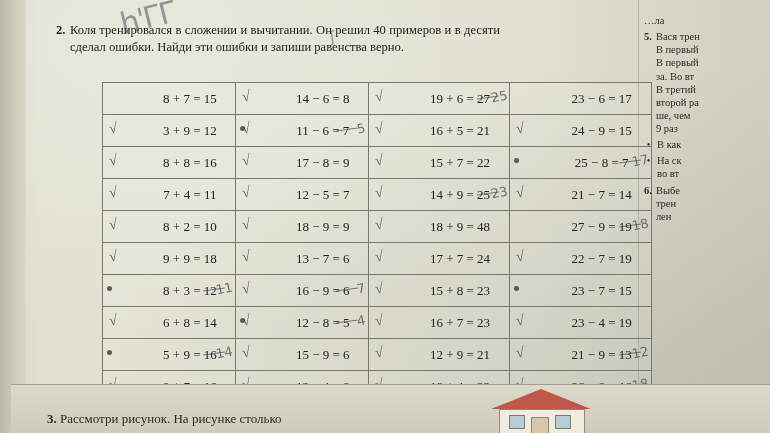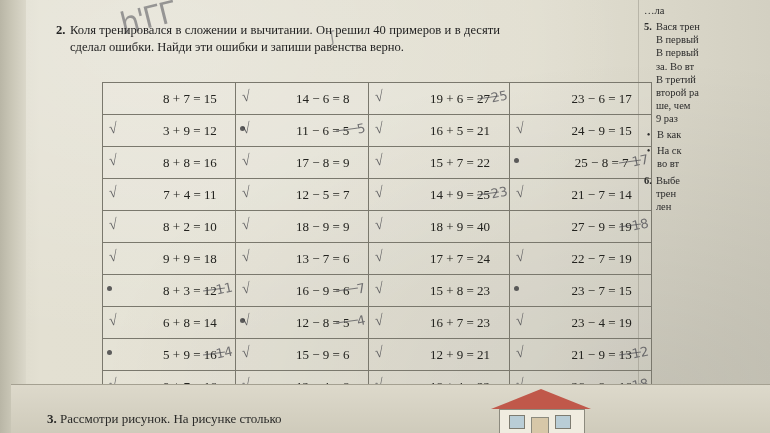--- a/index.html
+++ b/index.html
@@ -23,21 +23,21 @@
     pointer-events:none;
   }
   
   .spine{
     position:absolute;left:0;top:0;width:26px;height:433px;
     background:linear-gradient(90deg,#b9b6a6 0%,#c8c5b5 40%,#dbd8ca 100%);
   }
   
   .right-col{
     position:absolute;right:0;top:0;width:132px;height:388px;
-    padding:4px 6px 0 6px;box-sizing:border-box;
+    padding:14px 6px 0 6px;box-sizing:border-box;
     font-size:10.5px;line-height:1.25;color:#2b2b2b;
   }
   .right-col .cut{
     position:absolute;left:0;top:0;width:1px;height:433px;background:rgba(120,118,105,.35);
   }
   .rc-line{white-space:nowrap;overflow:hidden;}
   .rc-item{display:flex;gap:4px;margin-top:3px;}
   .rc-num{font-weight:bold;}
   .rc-bullet{display:inline-block;width:9px;text-align:center;}
 
@@ -151,40 +151,40 @@
 <table class="tbl">
   <tbody id="tbl-body">
       <tr>
         <td><span class="ex">8 + 7 = 15</span></td>
         <td><span class="chk">√</span><span class="ex">14 − 6 = 8</span></td>
         <td><span class="chk">√</span><span class="ex">19 + 6 = 27</span><span class="strike" style="right: 10px; top: 14px; width: 22px;"></span><span class="scrib" style="right: 2px; top: 6px;">25</span></td>
         <td><span class="ex">23 − 6 = 17</span></td>
       </tr>
       <tr>
         <td><span class="chk">√</span><span class="ex">3 + 9 = 12</span></td>
-        <td><span class="chk">√</span><span class="dot"></span><span class="ex">11 − 6 = 5</span><span class="strike" style="right: 10px; top: 14px; width: 22px;"></span><span class="scrib" style="right: 2px; top: 6px;">5</span></td>
+        <td><span class="chk">√</span><span class="dot"></span><span class="ex">11 − 6 = 7</span><span class="strike" style="right: 10px; top: 14px; width: 22px;"></span><span class="scrib" style="right: 2px; top: 6px;">5</span></td>
         <td><span class="chk">√</span><span class="ex">16 + 5 = 21</span></td>
         <td><span class="chk">√</span><span class="ex">24 − 9 = 15</span></td>
       </tr>
       <tr>
         <td><span class="chk">√</span><span class="ex">8 + 8 = 16</span></td>
         <td><span class="chk">√</span><span class="ex">17 − 8 = 9</span></td>
         <td><span class="chk">√</span><span class="ex">15 + 7 = 22</span></td>
         <td><span class="dot"></span><span class="ex">25 − 8 = 7</span><span class="strike" style="right: 10px; top: 14px; width: 22px;"></span><span class="scrib" style="right: 2px; top: 6px;">17</span></td>
       </tr>
       <tr>
         <td><span class="chk">√</span><span class="ex">7 + 4 = 11</span></td>
         <td><span class="chk">√</span><span class="ex">12 − 5 = 7</span></td>
         <td><span class="chk">√</span><span class="ex">14 + 9 = 25</span><span class="strike" style="right: 10px; top: 14px; width: 22px;"></span><span class="scrib" style="right: 2px; top: 6px;">23</span></td>
         <td><span class="chk">√</span><span class="ex">21 − 7 = 14</span></td>
       </tr>
       <tr>
         <td><span class="chk">√</span><span class="ex">8 + 2 = 10</span></td>
         <td><span class="chk">√</span><span class="ex">18 − 9 = 9</span></td>
-        <td><span class="chk">√</span><span class="ex">18 + 9 = 40</span></td>
+        <td><span class="chk">√</span><span class="ex">18 + 9 = 48</span></td>
         <td><span class="ex">27 − 9 = 19</span><span class="strike" style="right: 10px; top: 14px; width: 22px;"></span><span class="scrib" style="right: 2px; top: 6px;">18</span></td>
       </tr>
       <tr>
         <td><span class="chk">√</span><span class="ex">9 + 9 = 18</span></td>
         <td><span class="chk">√</span><span class="ex">13 − 7 = 6</span></td>
         <td><span class="chk">√</span><span class="ex">17 + 7 = 24</span></td>
         <td><span class="chk">√</span><span class="ex">22 − 7 = 19</span></td>
       </tr>
       <tr>
         <td><span class="dot"></span><span class="ex">8 + 3 = 12</span><span class="strike" style="right: 10px; top: 14px; width: 22px;"></span><span class="scrib" style="right: 2px; top: 6px;">11</span></td>

